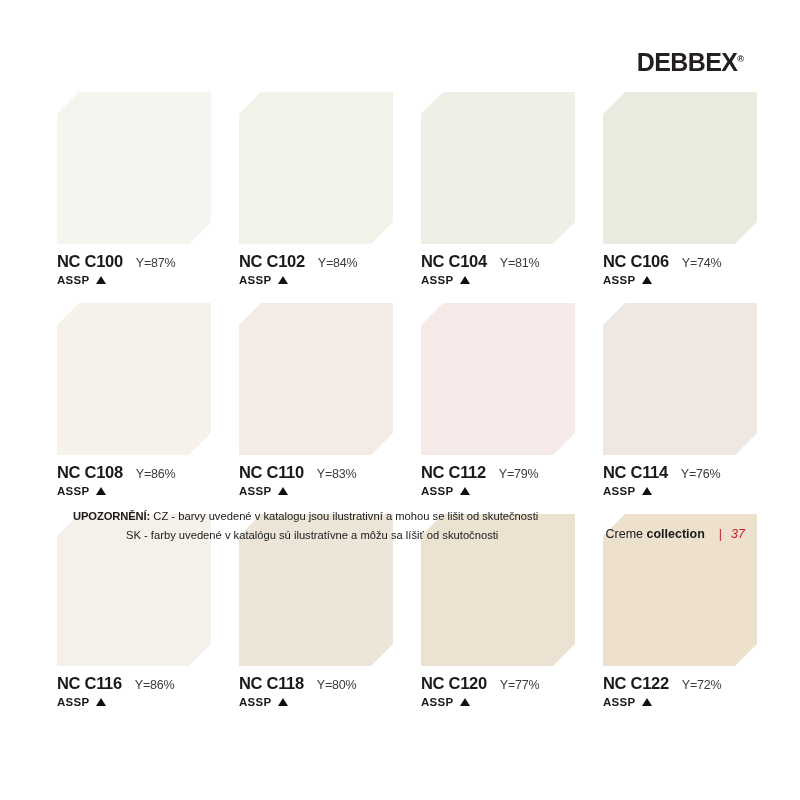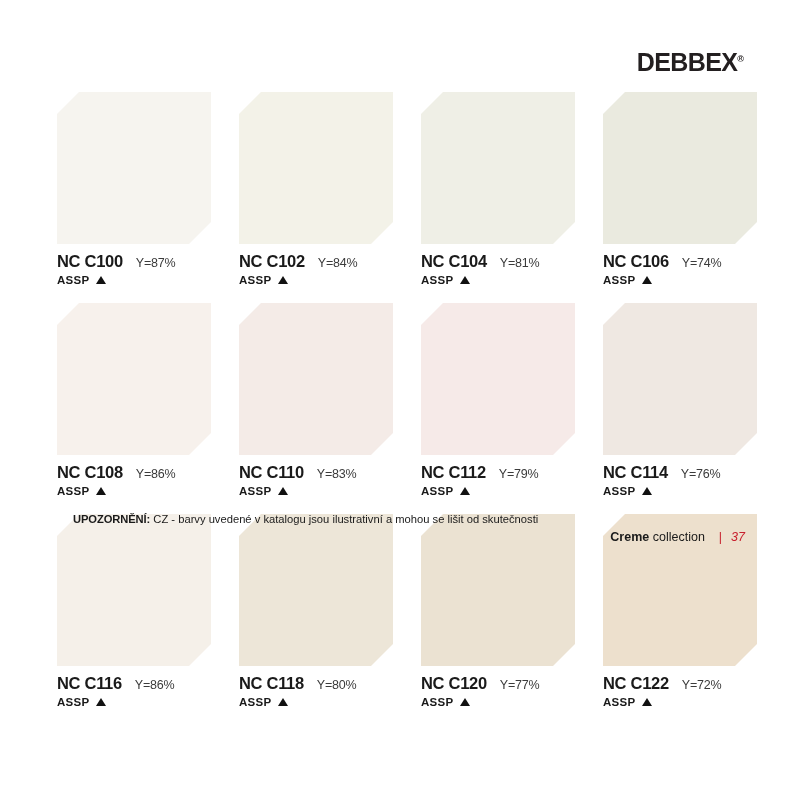--- a/index.html
+++ b/index.html
@@ -158,24 +158,24 @@
     padding-left: 69px;
   }
   .colophon {
     font-family: "Liberation Sans", sans-serif;
     font-size: 12.5px;
     color: #1a1a1a;
     white-space: nowrap;
     padding-top: 20px;
   }
   .colophon .cname {
-    font-weight: bold;
+    font-weight: normal;
   }
   .colophon .csub {
-    font-weight: normal;
+    font-weight: bold;
   }
   .colophon .sep {
     color: #c8202e;
     margin: 0 9px 0 14px;
   }
   .colophon .pnum {
     color: #c8202e;
     font-style: italic;
   }
 </style>
@@ -354,18 +354,19 @@
         </div>
       </div>
     </div>
 
   </div>
 
   <div class="footer">
     <div class="disclaimer">
       <div class="l1"><span class="lbl">UPOZORNĚNÍ:</span>
         <span>CZ - barvy uvedené v katalogu jsou ilustrativní a mohou se lišit od skutečnosti</span></div>
+      <div class="l2"><span>SK - farby uvedené v katalógu sú ilustratívne a môžu sa líšiť od skutočnosti</span></div>
     </div>
     <div class="colophon"><span class="cname">Creme</span>
       <span class="csub">collection</span><span class="sep">|</span><span class="pnum">37</span></div>
   </div>
 
 </div>
 
 </body></html>

